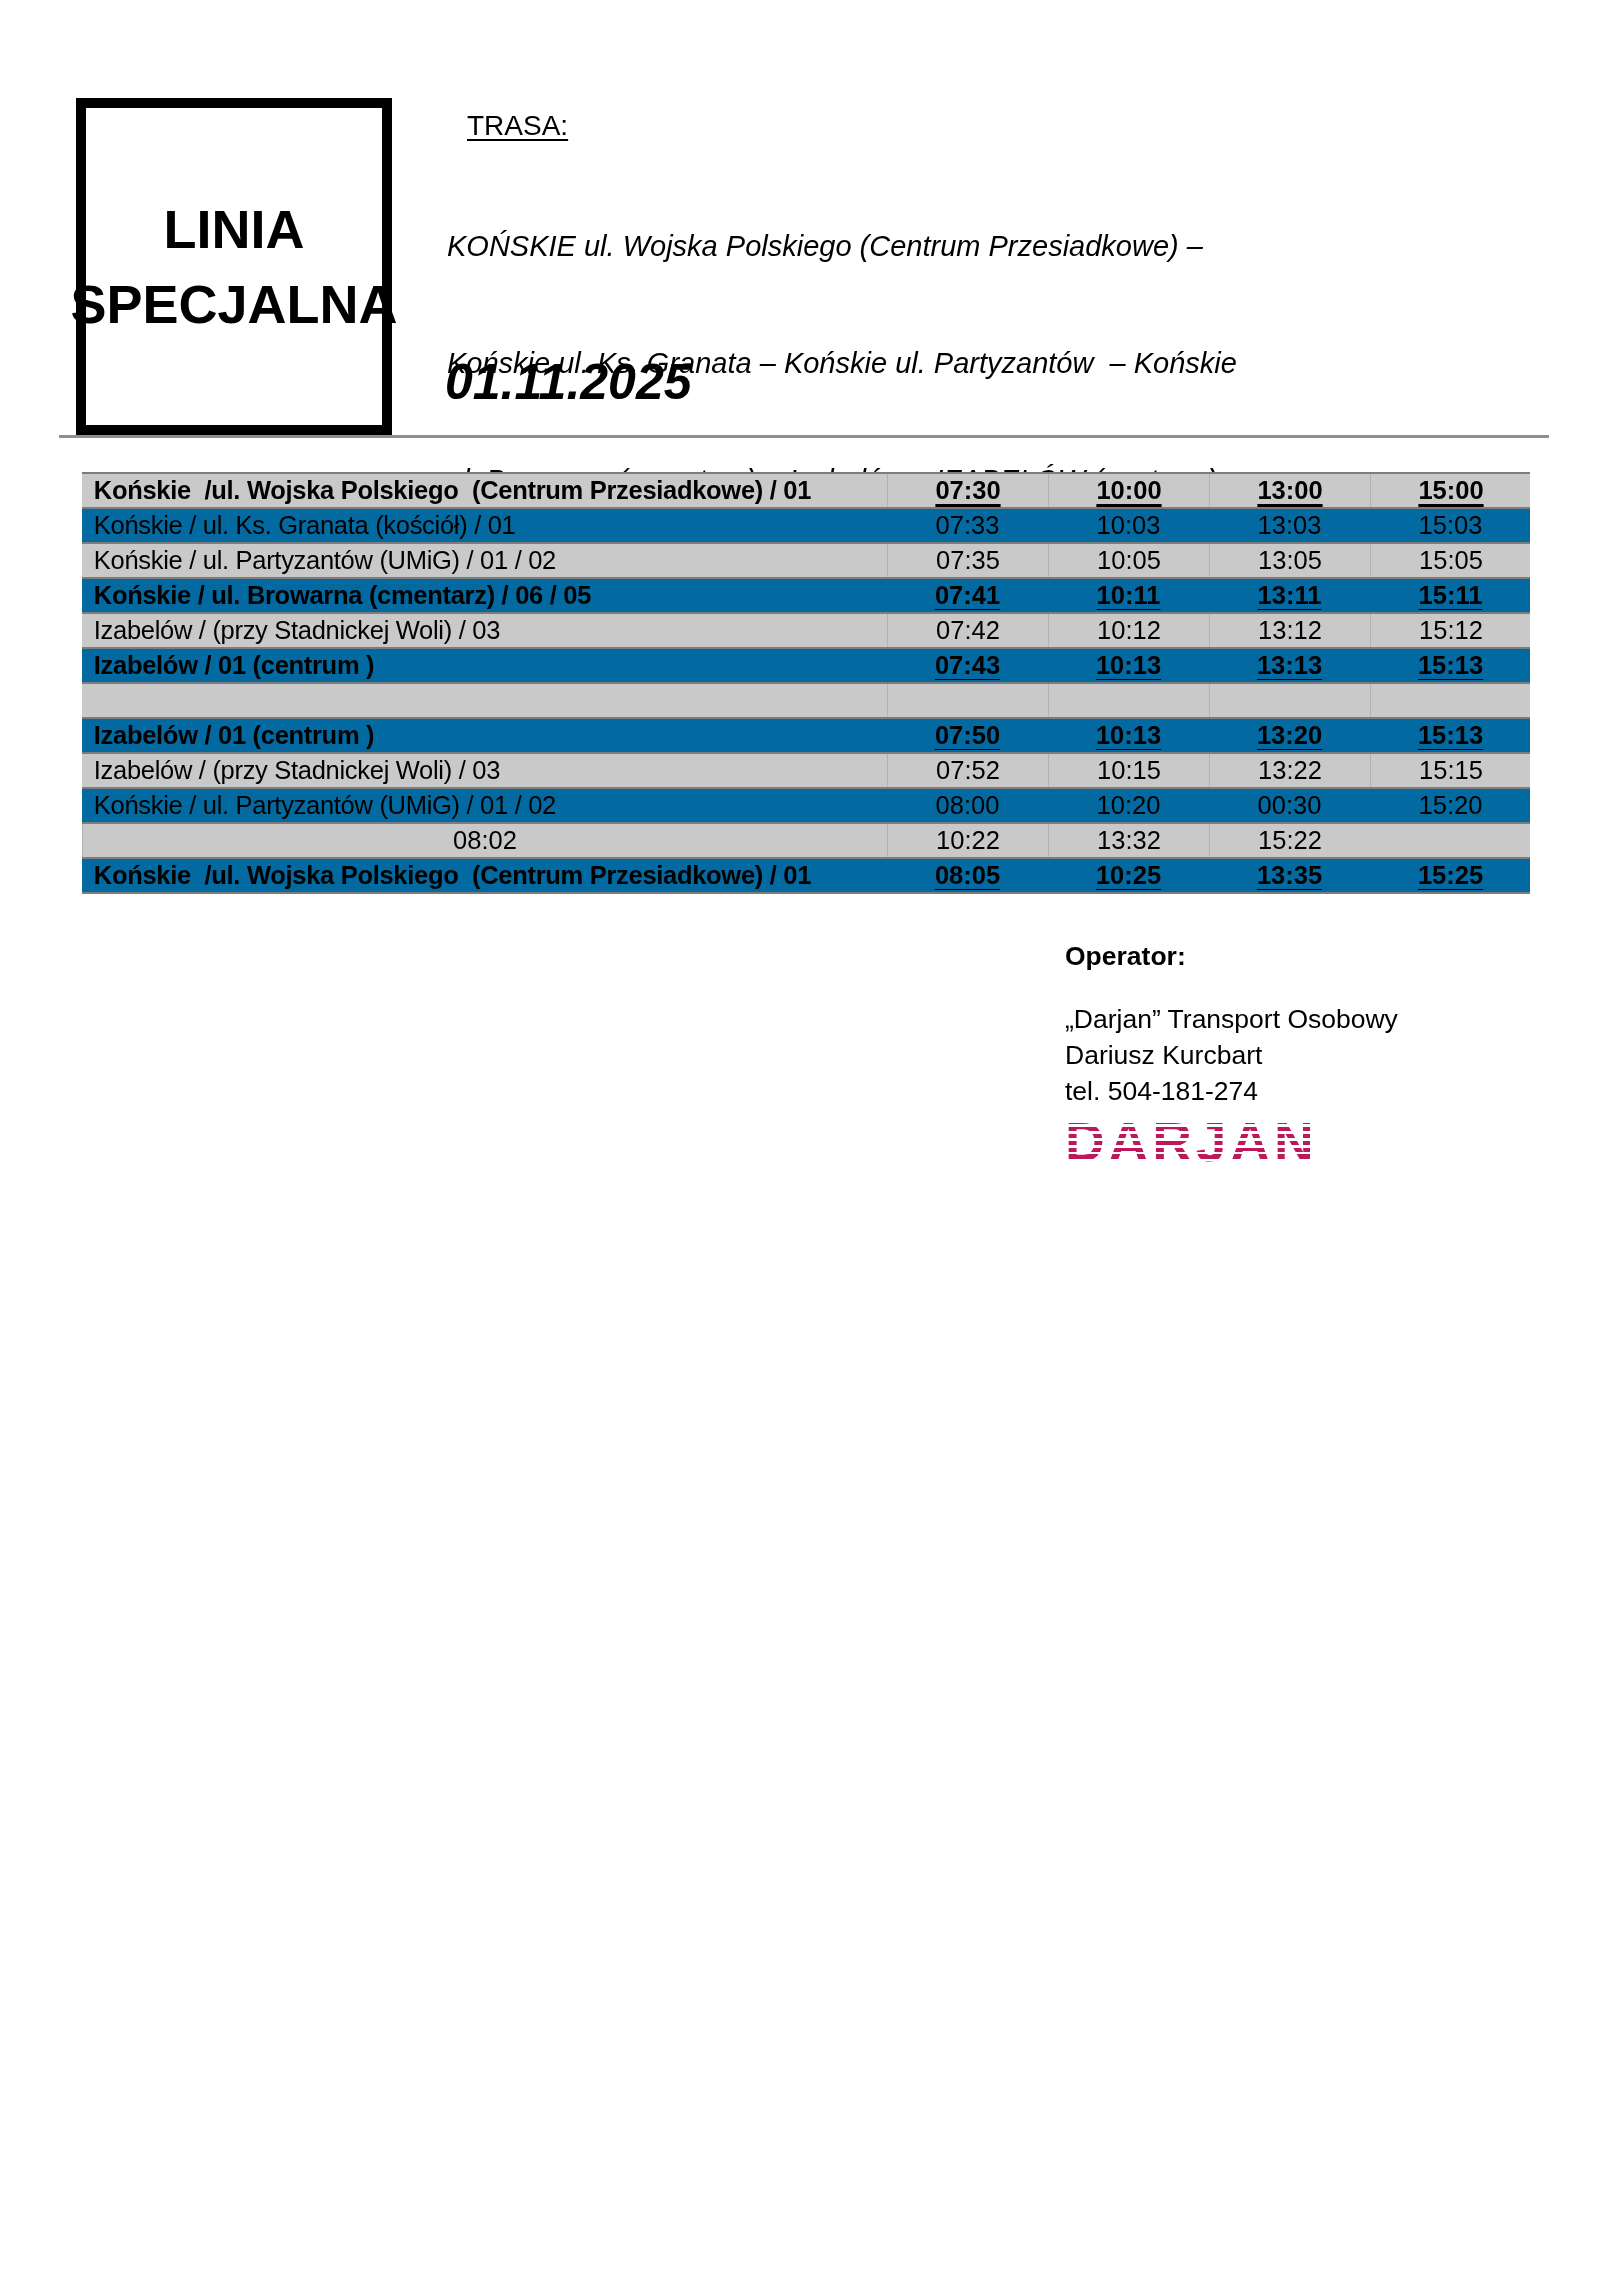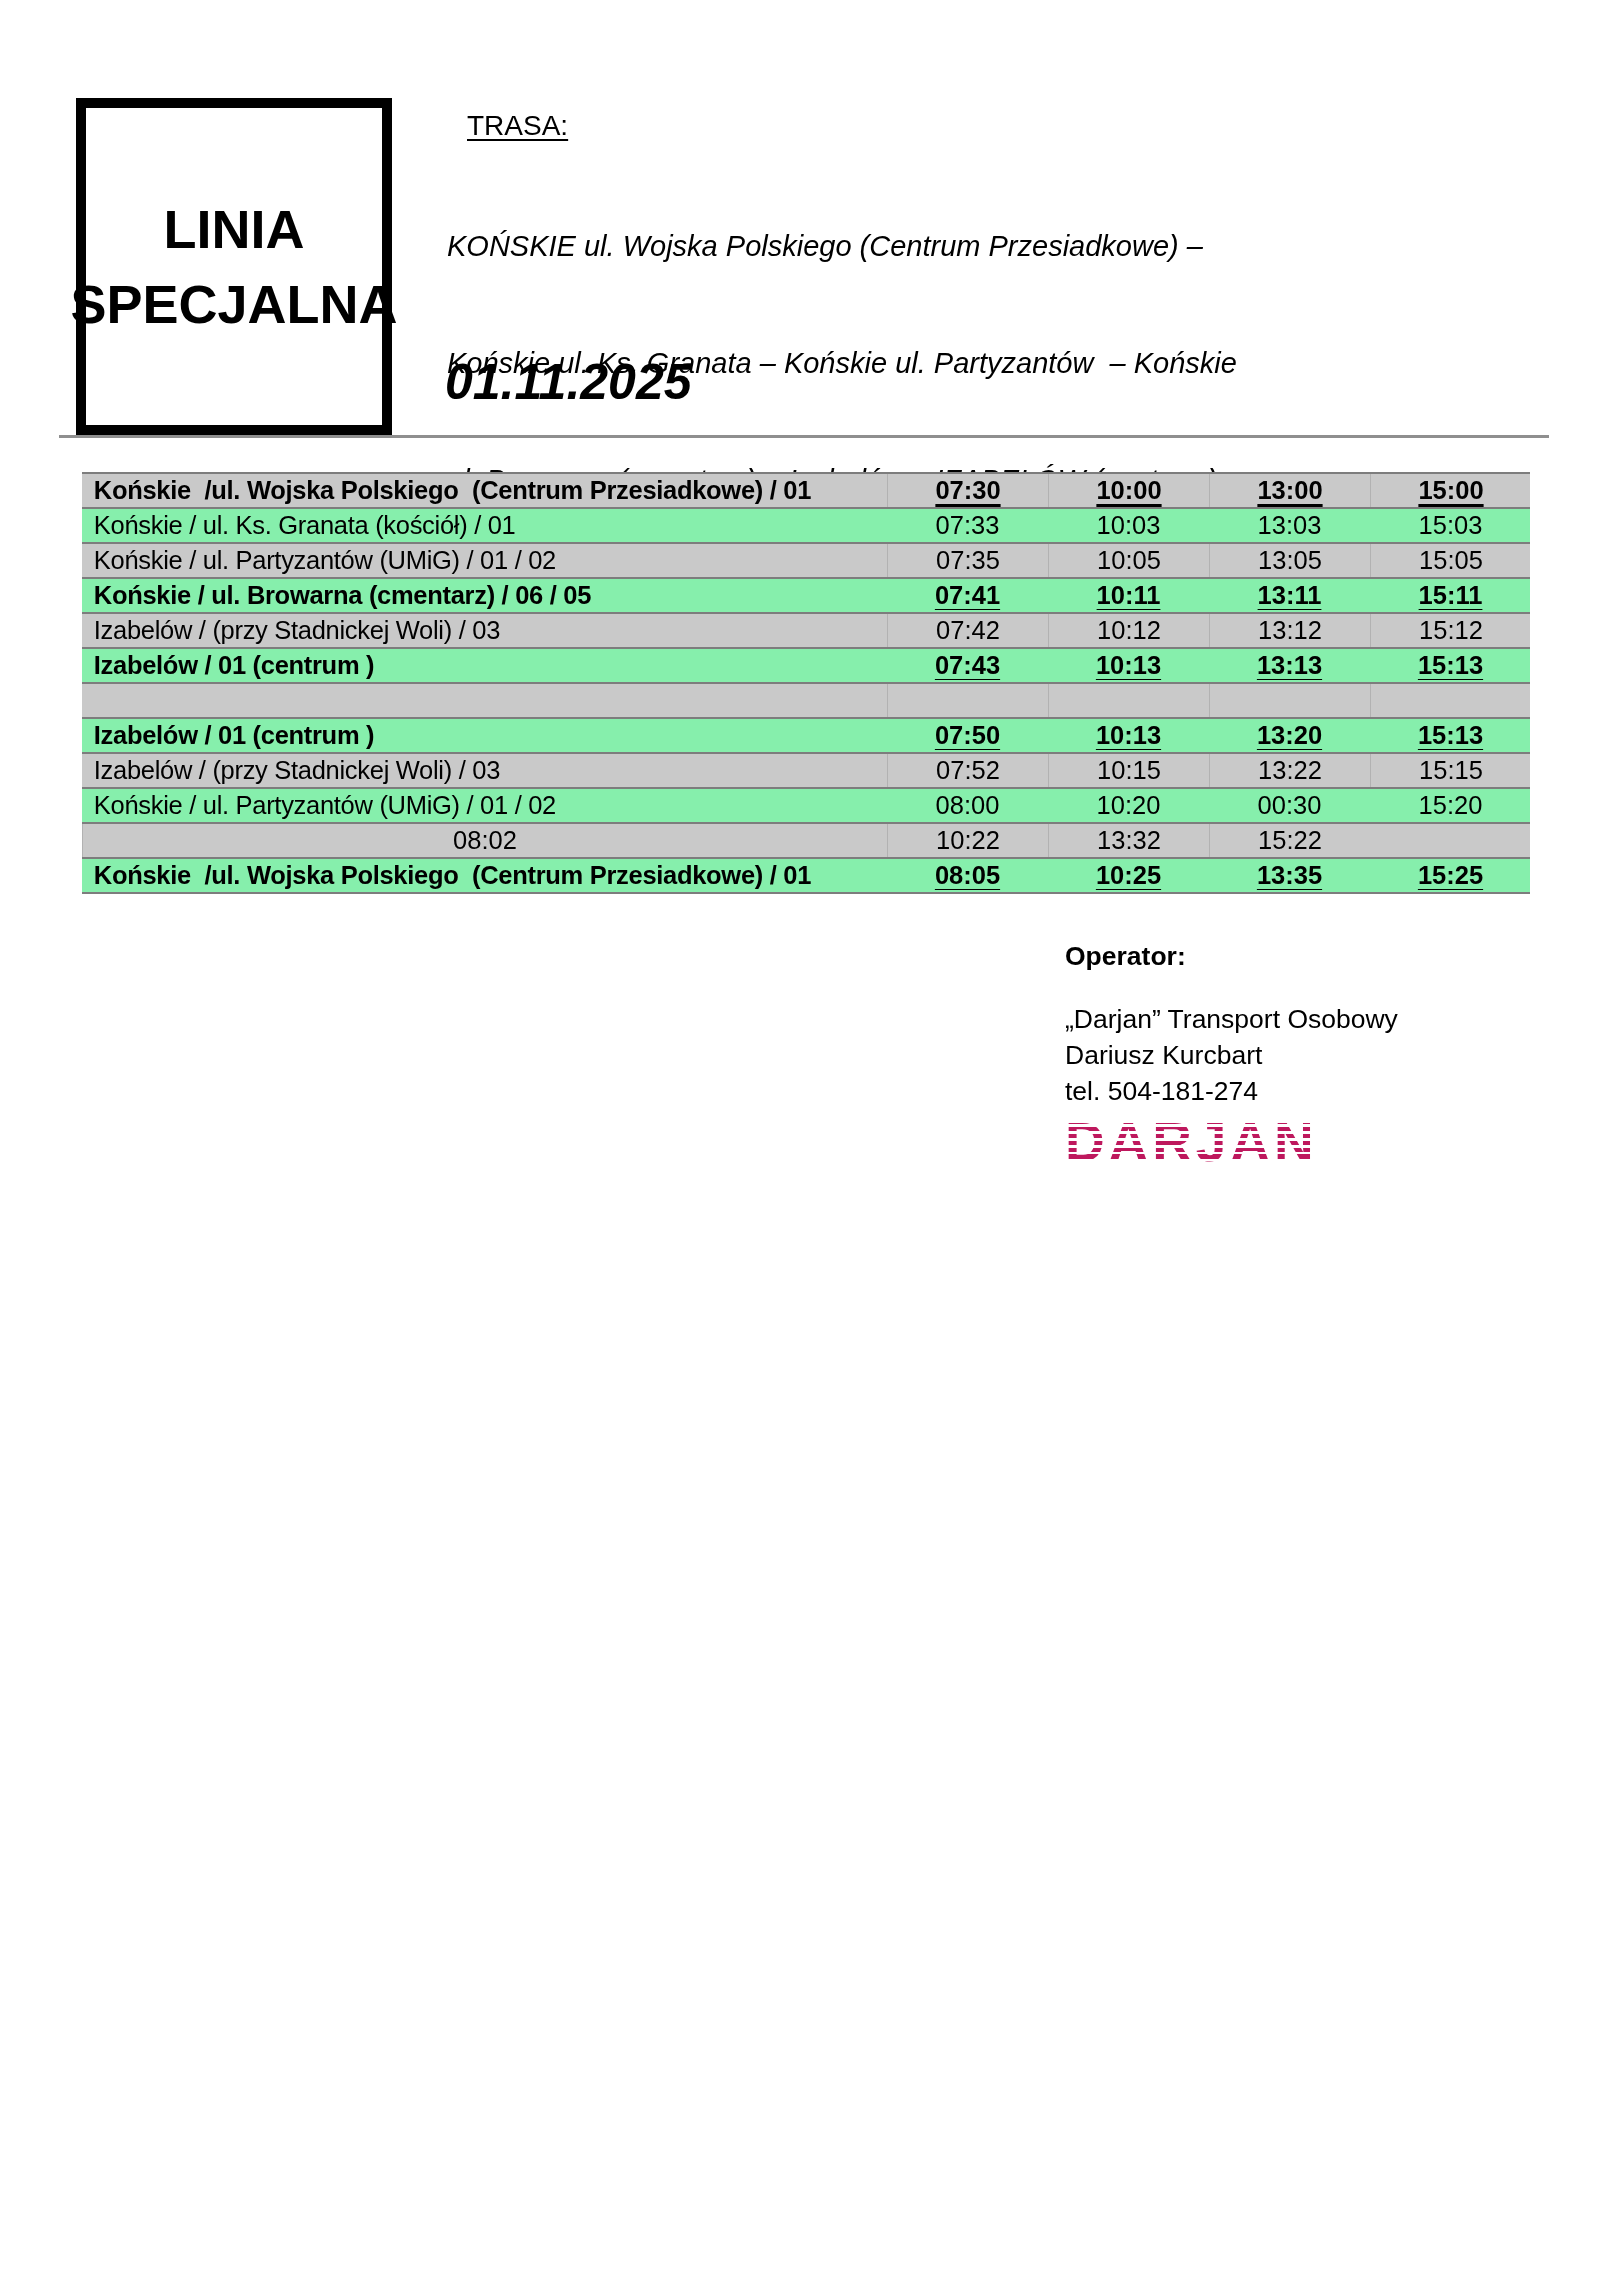--- a/index.html
+++ b/index.html
@@ -49,21 +49,21 @@
     position:absolute;left:82px;top:472px;width:1448px;
     border-top:2px solid #7d7d7d;
     box-sizing:border-box;
   }
   .trow{
     display:grid;
     grid-template-columns:805px 161px 161px 161px 161px;
     height:33px;
     border-bottom:2px solid #7d7d7d;
     align-items:center;
-    background:#86efac;
+    background:#0369a1;
     font-size:25.5px;
   }
   .trow.shaded{background:#c9c9c9;}
   .trow.bold{font-weight:700;}
   .cell{overflow:hidden;}
   .cell.name{padding-left:11.8px;white-space:pre;letter-spacing:-0.3px;}
   .cell.time{text-align:center;}
   .trow.shaded .cell.time{border-left:1px solid #b2b2b2;align-self:stretch;display:flex;align-items:center;justify-content:center;}
   .trow.bold .cell.time{
     text-decoration:underline;

